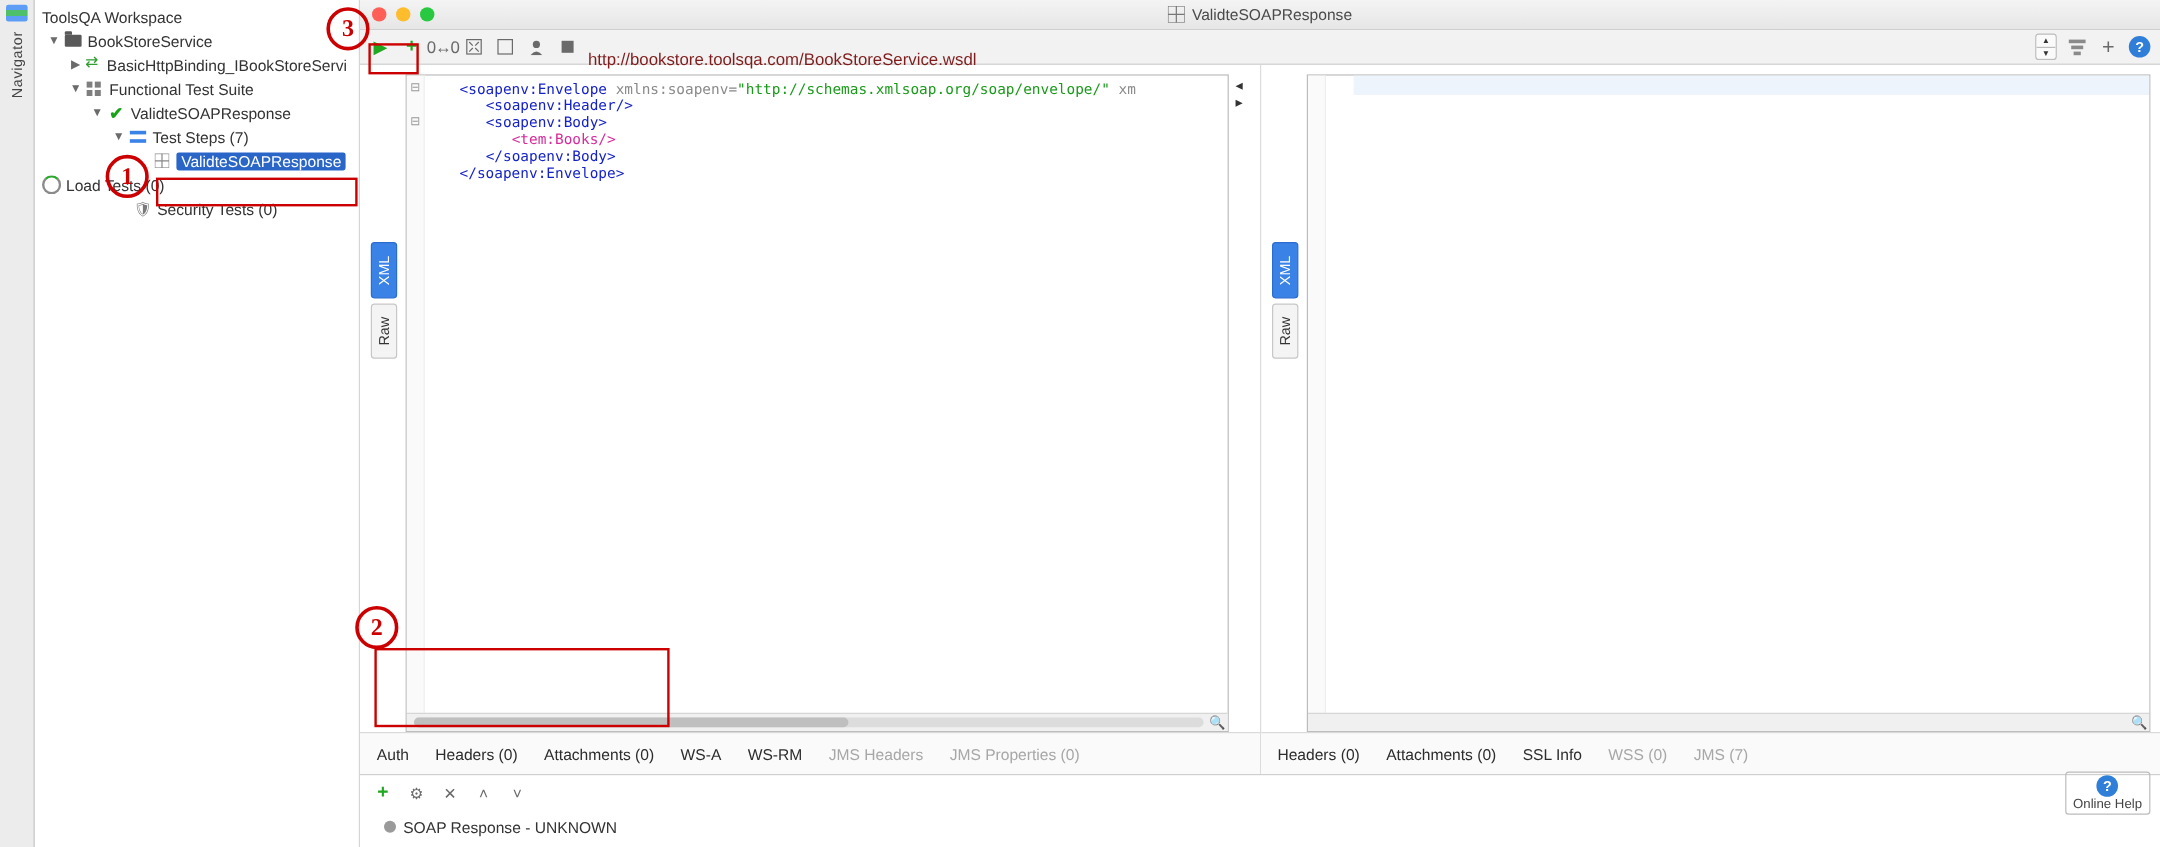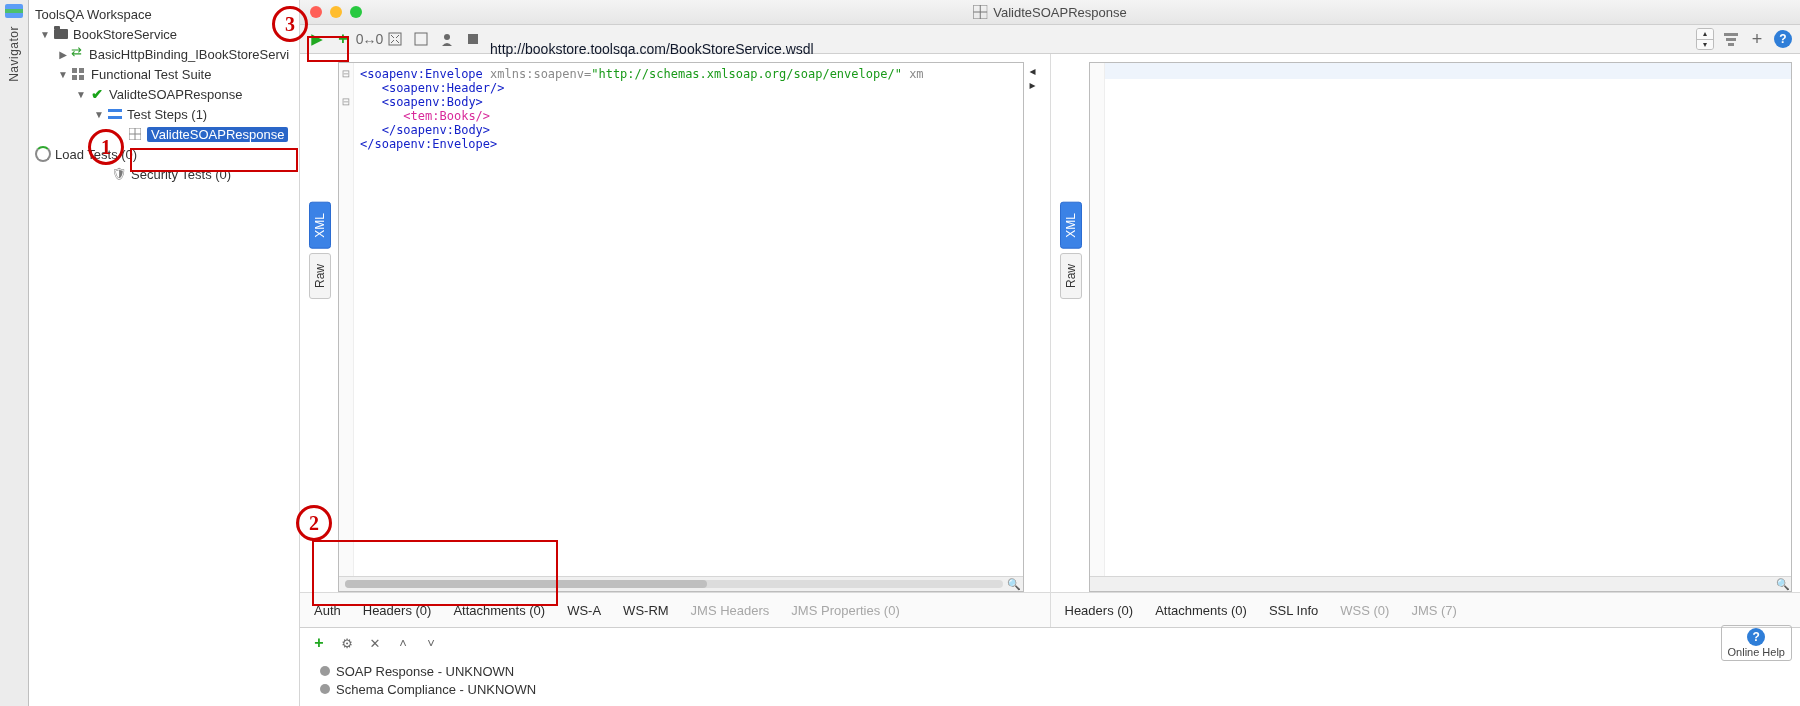--- a/index.html
+++ b/index.html
@@ -33,37 +33,37 @@
   .traffic{display:flex;gap:8px;margin-left:10px;}
   .tl{width:12px;height:12px;border-radius:50%;}
   .tl-r{background:#ff5f57;}
   .tl-y{background:#ffbd2e;}
   .tl-g{background:#28c940;}
   .wintitle{position:absolute;left:50%;transform:translateX(-50%);display:flex;align-items:center;gap:6px;color:#4a4a4a;}
   .toolbar{height:28px;display:flex;align-items:center;padding:0 8px;gap:8px;border-bottom:1px solid #d0d0d0;background:#f2f2f2;}
   .tb-btn{width:18px;height:18px;display:flex;align-items:center;justify-content:center;color:#6a6a6a;cursor:pointer;}
   .play{color:#21a821;font-size:15px;}
   .plus{color:#21a821;font-size:16px;font-weight:bold;}
-  .url{flex:1;font-size:14px;color:#0f172a;margin-top:20px;}
+  .url{flex:1;font-size:14px;color:#7f1d1d;margin-top:20px;}
   .stepper{width:16px;height:20px;display:flex;flex-direction:column;border:1px solid #bcbcbc;border-radius:3px;overflow:hidden;}
   .stepper div{flex:1;display:flex;align-items:center;justify-content:center;font-size:8px;background:#fafafa;}
   .stepper div:first-child{border-bottom:1px solid #bcbcbc;}
   .help{width:18px;height:18px;border-radius:50%;background:#2f7ed8;color:#fff;font-weight:bold;display:flex;align-items:center;justify-content:center;font-size:12px;}
   
   .split{flex:1;display:flex;min-height:0;}
   .panel{display:flex;flex-direction:column;min-height:0;}
   .panel-left{flex:1;border-right:1px solid #dcdcdc;}
   .panel-right{flex:1;}
   .body{flex:1;display:flex;min-height:0;padding:8px 8px 0 8px;}
   .vtabs{width:24px;display:flex;flex-direction:column;gap:4px;align-items:center;margin-top:140px;}
   .vtab{writing-mode:vertical-rl;transform:rotate(180deg);padding:10px 3px;border:1px solid #c7c7c7;border-radius:3px;font-size:12px;background:#f4f4f4;cursor:pointer;}
   .vtab.active{background:#3b82e6;border-color:#2b6cd1;color:#fff;}
   .editor{flex:1;border:1px solid #bcbcbc;background:#fff;margin-left:6px;display:flex;flex-direction:column;position:relative;}
   .gutter{width:14px;background:#fafafa;border-right:1px solid #eee;font-size:10px;color:#999;padding-top:4px;text-align:center;line-height:14px;}
-  .code{flex:1;padding:4px 6px;font-family:Menlo,Consolas,monospace;font-size:12px;line-height:14px;white-space:pre;overflow:auto;}
+  .code{flex:1;padding:4px 6px;font-family:Menlo,Consolas,monospace;font-size:12px;line-height:14px;white-space:pre;overflow:auto;margin-left:23px;}
   .code .tag{color:#1522c9;}
   .code .attr{color:#8a8a8a;}
   .code .str{color:#1a9a1a;}
   .code .pink{color:#d82a9a;}
   .ed-row{display:flex;flex:1;min-height:0;}
   .ed-foot{height:14px;background:#f0f0f0;border-top:1px solid #d6d6d6;display:flex;align-items:center;}
   .ed-scroll{flex:1;height:8px;margin:0 6px;background:#dcdcdc;border-radius:4px;position:relative;}
   .ed-scroll:after{content:"";position:absolute;left:0;top:0;height:100%;width:55%;background:#bfbfbf;border-radius:4px;}
   .ed-search{width:12px;height:12px;margin-right:2px;display:flex;align-items:center;justify-content:center;color:#888;font-size:11px;}
   .xchg{width:18px;display:flex;flex-direction:column;align-items:center;justify-content:flex-start;font-size:12px;color:#333;padding-top:2px;gap:0;}
@@ -132,21 +132,21 @@
       <span class="lbl">ValidteSOAPResponse</span>
     </div>
     <div class="tree-row" style="padding-left:64px">
       <span class="tw">▼</span>
       <span class="ic">
         <svg class="ic-steps" width="14" height="14">
             <rect x="0" y="2" width="14" height="3" fill="#3b82e6"></rect>
             <rect x="0" y="9" width="14" height="3" fill="#3b82e6"></rect>
           </svg>
       </span>
-      <span class="lbl">Test Steps (1)</span>
+      <span class="lbl">Test Steps (7)</span>
     </div>
     <div class="tree-row" style="padding-left:98px">
       <span class="ic">
         <svg class="ic-grid" width="12" height="12">
             <rect width="12" height="12" fill="none" stroke="#888"></rect>
             <line x1="6" y1="0" x2="6" y2="12" stroke="#888"></line>
             <line x1="0" y1="6" x2="12" y2="6" stroke="#888"></line>
           </svg>
       </span>
       <span class="lbl selected">ValidteSOAPResponse</span>
@@ -299,19 +299,15 @@
         <div class="help">?</div>
         <span>Online Help</span>
       </div>
     </div>
 
     <div class="assertions">
       <div class="assert-row">
         <span class="dot"></span>
         <span>SOAP Response - UNKNOWN</span>
       </div>
-      <div class="assert-row">
-        <span class="dot"></span>
-        <span>Schema Compliance - UNKNOWN</span>
-      </div>
     </div>
   </div>
 </div>
 
 </body></html>

